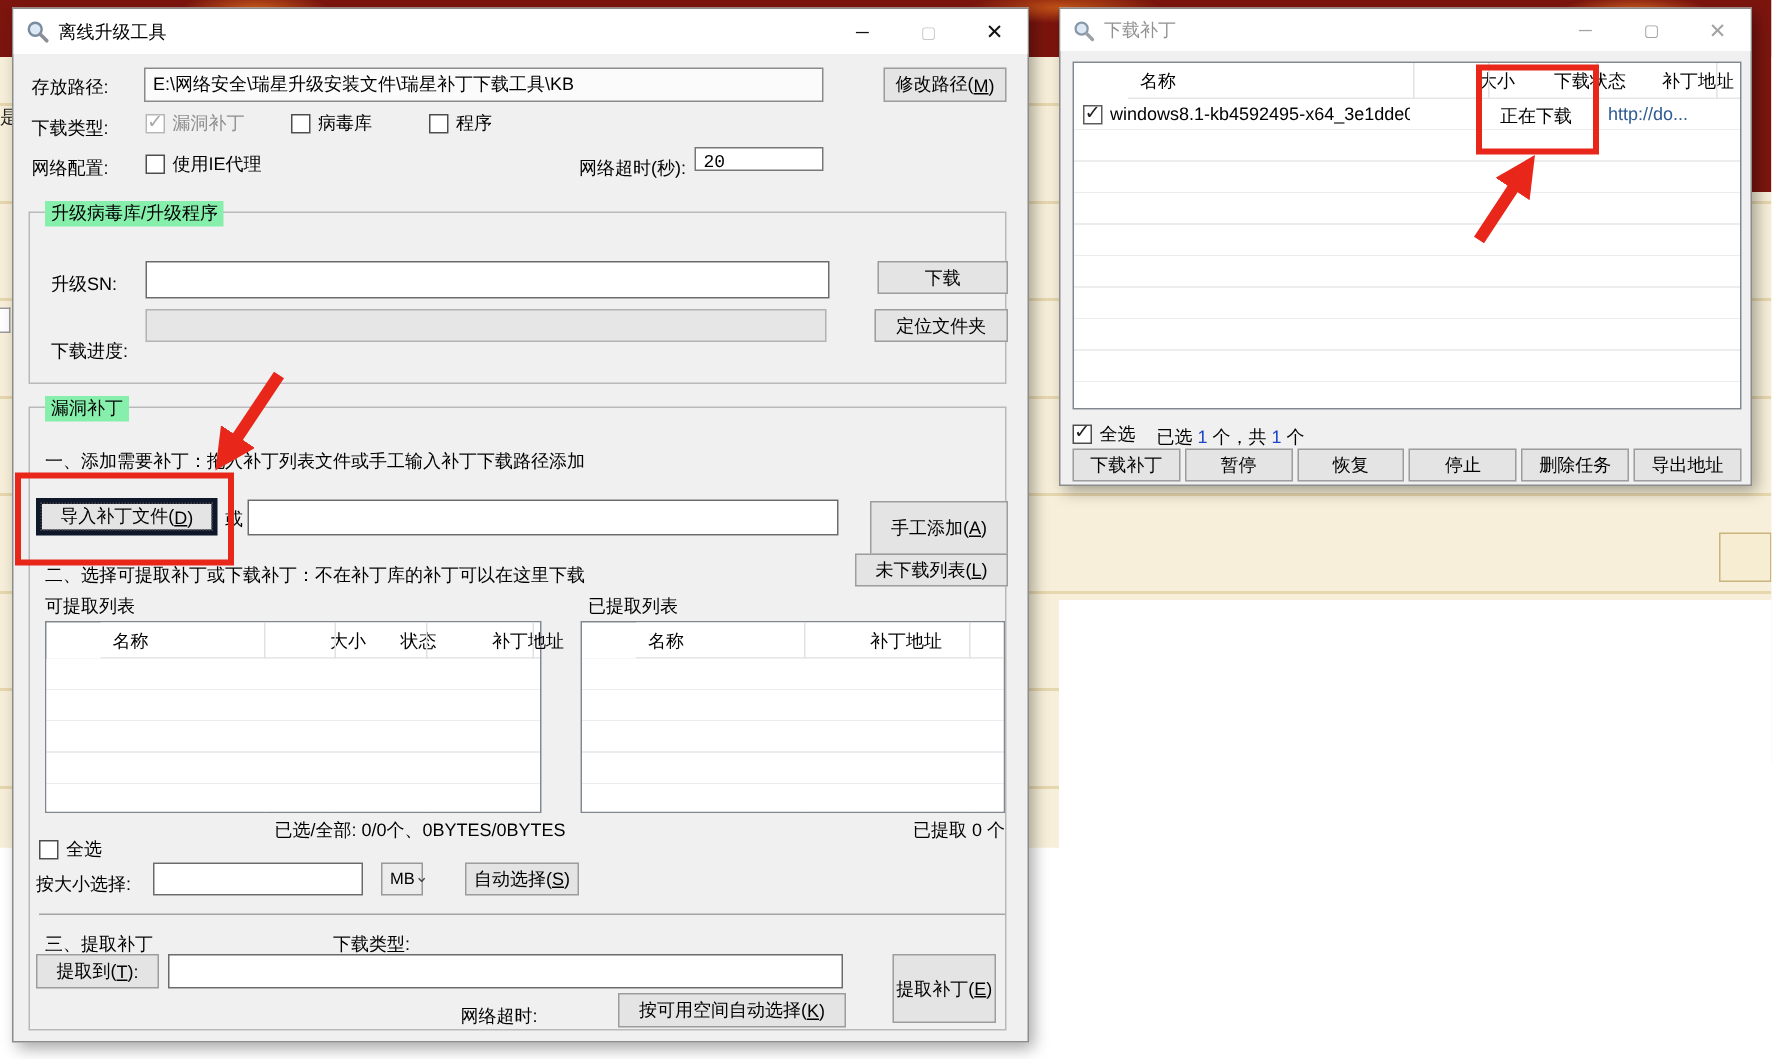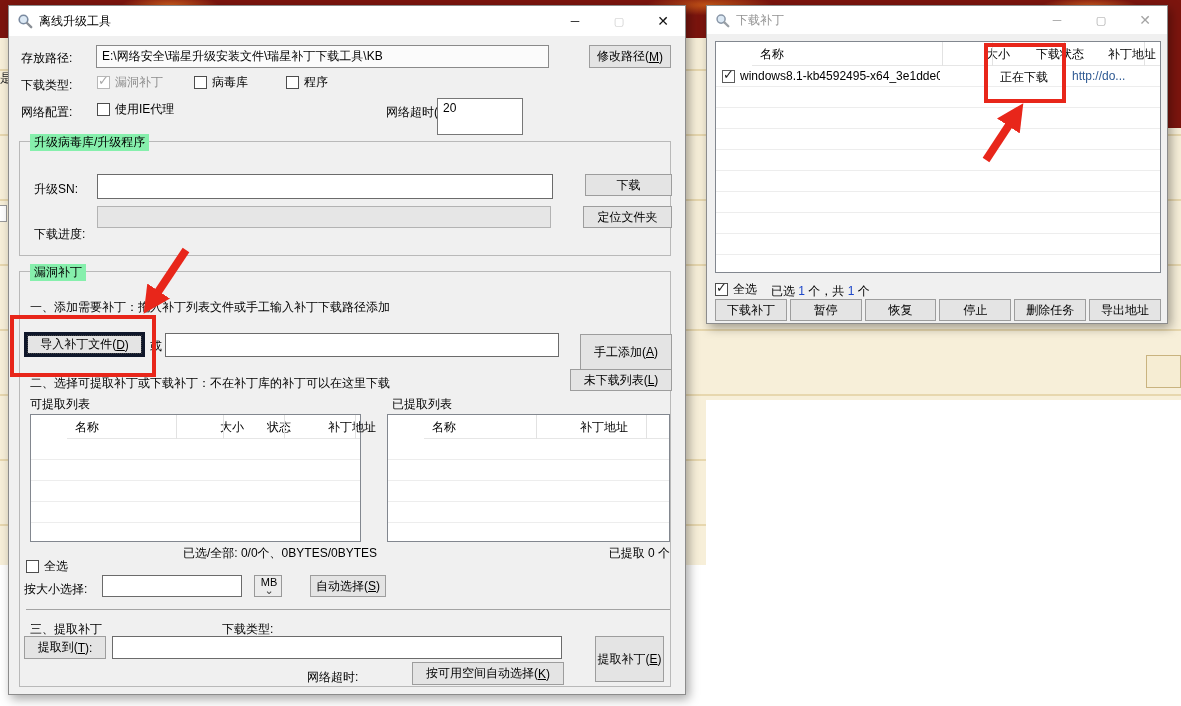--- a/index.html
+++ b/index.html
@@ -127,21 +127,21 @@
       <span class="box"></span>
       <span class="cb-lab">程序</span>
     </span>
 
     <span class="lbl" style="left:12px;top:98px;">网络配置:</span>
     <span class="cb" style="left:88px;top:95px;">
       <span class="box"></span>
       <span class="cb-lab">使用IE代理</span>
     </span>
     <span class="lbl" style="left:377px;top:98px;">网络超时(秒):</span>
-    <div class="tb" style="left:428px;top:92px;width:86px;height:37px;">20</div>
+    <div class="tb" style="left:454px;top:92px;width:86px;height:16px;font-family:Liberation Mono, monospace;">20</div>
 
     <div class="grp" style="left:10px;top:135px;width:652px;height:115px;">
       <span class="legend">升级病毒库/升级程序</span>
       <span class="lbl" style="left:14px;top:39px;">升级SN:</span>
       <div class="tb" style="left:77px;top:32px;width:456px;height:25px;border-color:#6b6b6b;"></div>
       <div class="btn" style="left:565px;top:32px;width:87px;height:22px;">下载</div>
       <span class="lbl" style="left:14px;top:84px;">下载进度:</span>
       <div class="tb disabled" style="left:77px;top:64px;width:454px;height:22px;"></div>
       <div class="btn" style="left:563px;top:64px;width:89px;height:22px;">定位文件夹</div>
     </div>
@@ -189,21 +189,21 @@
       <div class="stats" style="left:26px;top:273px;width:331px;">已选/全部: 0/0个、0BYTES/0BYTES</div>
       <div class="stats" style="left:367px;top:273px;width:283px;">已提取 0 个</div>
 
       <span class="cb" style="left:6px;top:286px;">
         <span class="box"></span>
         <span class="cb-lab">全选</span>
       </span>
 
       <span class="lbl" style="left:4px;top:309px;">按大小选择:</span>
       <div class="tb" style="left:82px;top:303px;width:140px;height:22px;border-color:#6b6b6b;"></div>
-      <div class="combo" style="left:234px;top:303px;width:28px;height:22px;flex-direction:column;">
+      <div class="combo" style="left:234px;top:303px;width:28px;height:22px;">
         <span>MB</span>
         <span class="chev">⌄</span>
       </div>
       <div class="btn" style="left:290px;top:303px;width:76px;height:22px;">自动选择(<u>S</u>)</div>
 
       <div class="sep-line" style="left:6px;top:337px;width:644px;"></div>
 
       <span class="lbl" style="left:10px;top:349px;">三、提取补丁</span>
       <span class="lbl" style="left:202px;top:349px;">下载类型:</span>
 

